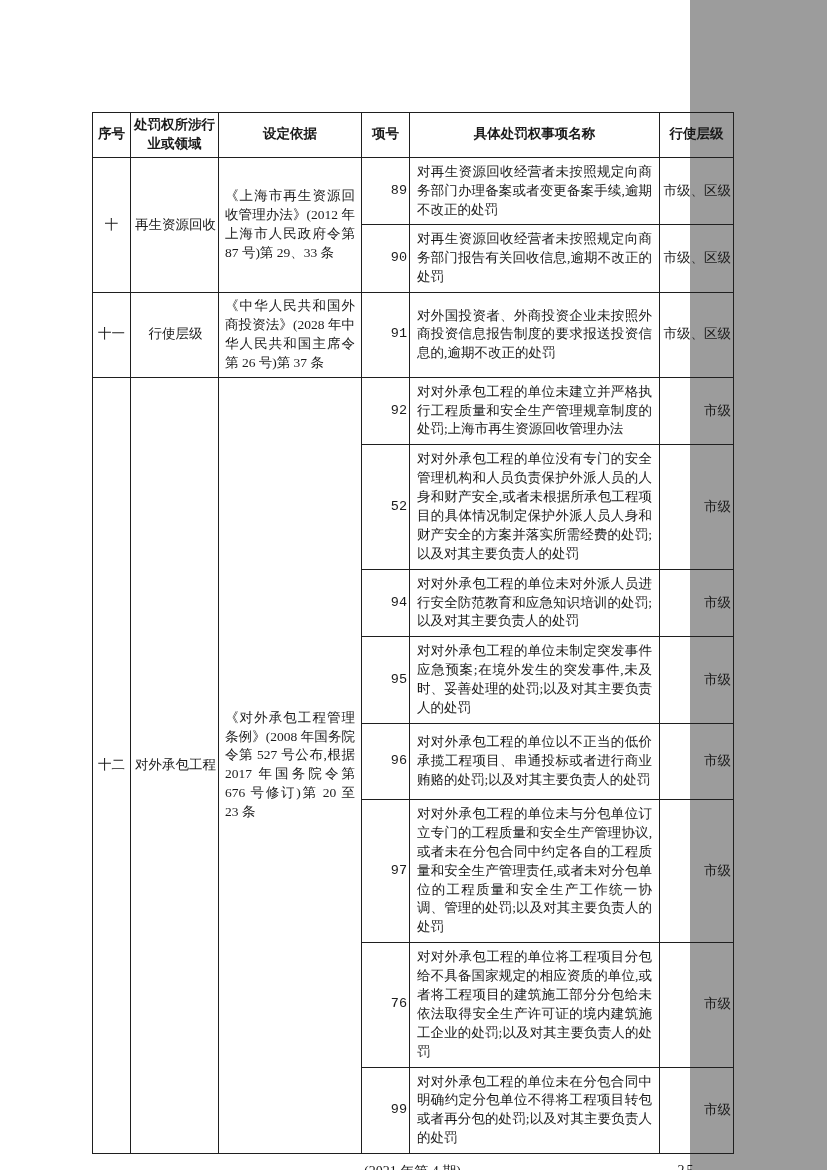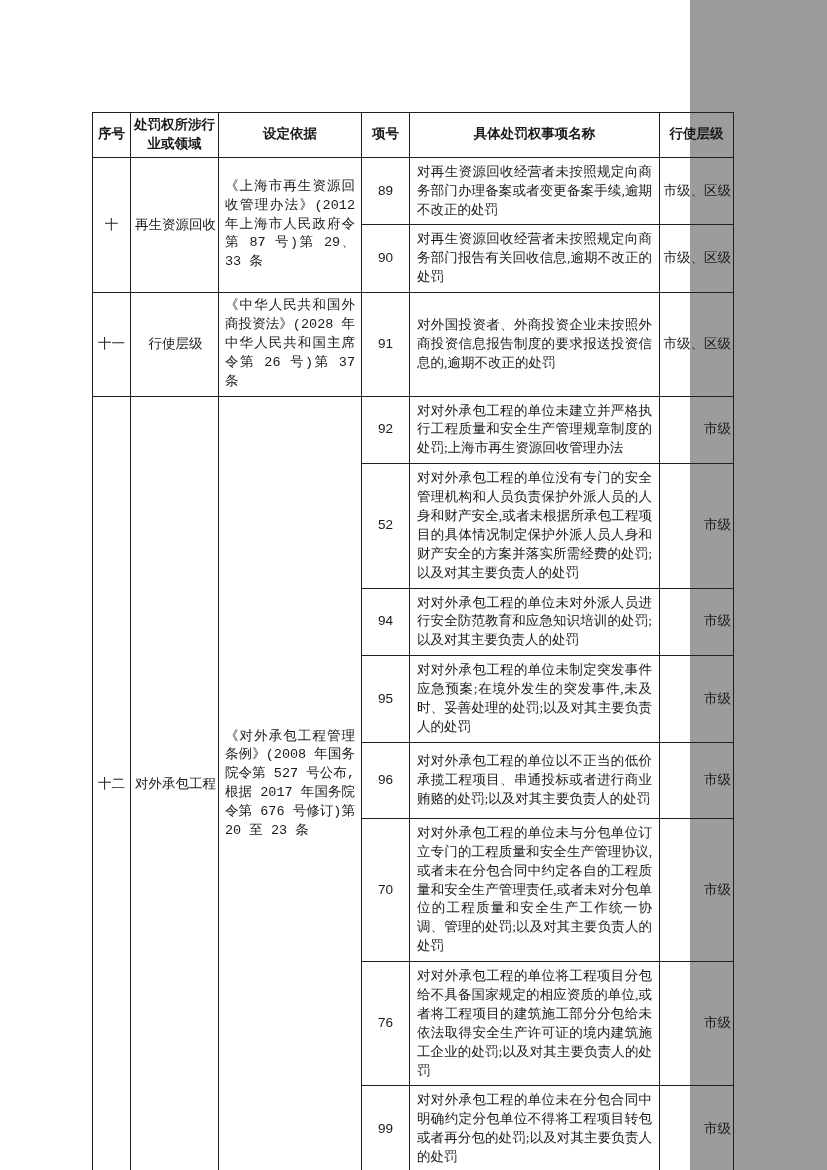--- a/index.html
+++ b/index.html
@@ -13,22 +13,22 @@
     border-collapse:collapse;table-layout:fixed;width:641px;
     font-size:13.5px;line-height:1.4;
   }
   .doc-table th,.doc-table td{
     border:1px solid #1f1f1f;vertical-align:middle;
     box-sizing:border-box;overflow:hidden;
   }
   .doc-table th{font-weight:bold;text-align:center;padding:3px 2px;font-size:13.5px;}
   .c-serial{text-align:center;padding:2px;}
   .c-industry{text-align:center;padding:2px 2px 2px 4px;}
-  .c-basis{text-align:justify;text-justify:inter-character;padding:4px 6px;font-family:Liberation Mono, monospace;}
-  .c-no{text-align:center;padding:2px;font-family:Liberation Sans, sans-serif;}
+  .c-basis{text-align:justify;text-justify:inter-character;padding:4px 6px;}
+  .c-no{text-align:right;padding:2px;font-family:Liberation Mono, monospace;}
   .c-name{text-align:justify;text-justify:inter-character;padding:5px 7px;margin-top:32px;}
   .c-level{text-align:right;padding:2px;white-space:nowrap;}
   .footer{
     width:641px;margin-top:9px;position:relative;
     font-size:14px;height:20px;
   }
   .footer .issue{
     position:absolute;left:0;right:0;text-align:center;
   }
   .footer .pagenum{
@@ -106,21 +106,21 @@
         <td class="c-no">95</td>
         <td class="c-name">对对外承包工程的单位未制定突发事件应急预案;在境外发生的突发事件,未及时、妥善处理的处罚;以及对其主要负责人的处罚</td>
         <td class="c-level">市级</td>
       </tr>
       <tr style="height:76px">
         <td class="c-no">96</td>
         <td class="c-name">对对外承包工程的单位以不正当的低价承揽工程项目、串通投标或者进行商业贿赂的处罚;以及对其主要负责人的处罚</td>
         <td class="c-level">市级</td>
       </tr>
       <tr style="height:130px">
-        <td class="c-no">70</td>
+        <td class="c-no">97</td>
         <td class="c-name">对对外承包工程的单位未与分包单位订立专门的工程质量和安全生产管理协议,或者未在分包合同中约定各自的工程质量和安全生产管理责任,或者未对分包单位的工程质量和安全生产工作统一协调、管理的处罚;以及对其主要负责人的处罚</td>
         <td class="c-level">市级</td>
       </tr>
       <tr style="height:112px">
         <td class="c-no">76</td>
         <td class="c-name">对对外承包工程的单位将工程项目分包给不具备国家规定的相应资质的单位,或者将工程项目的建筑施工部分分包给未依法取得安全生产许可证的境内建筑施工企业的处罚;以及对其主要负责人的处罚</td>
         <td class="c-level">市级</td>
       </tr>
       <tr style="height:66px">
         <td class="c-no">99</td>

